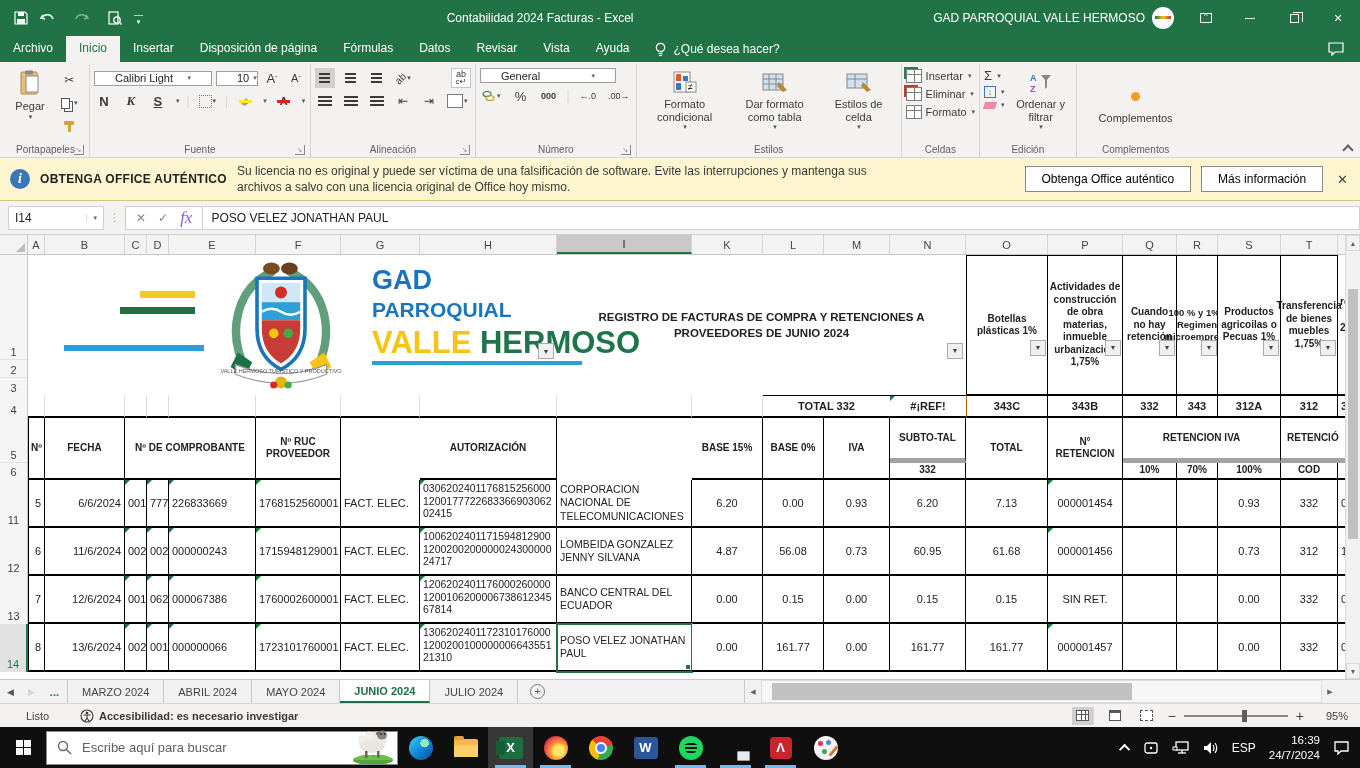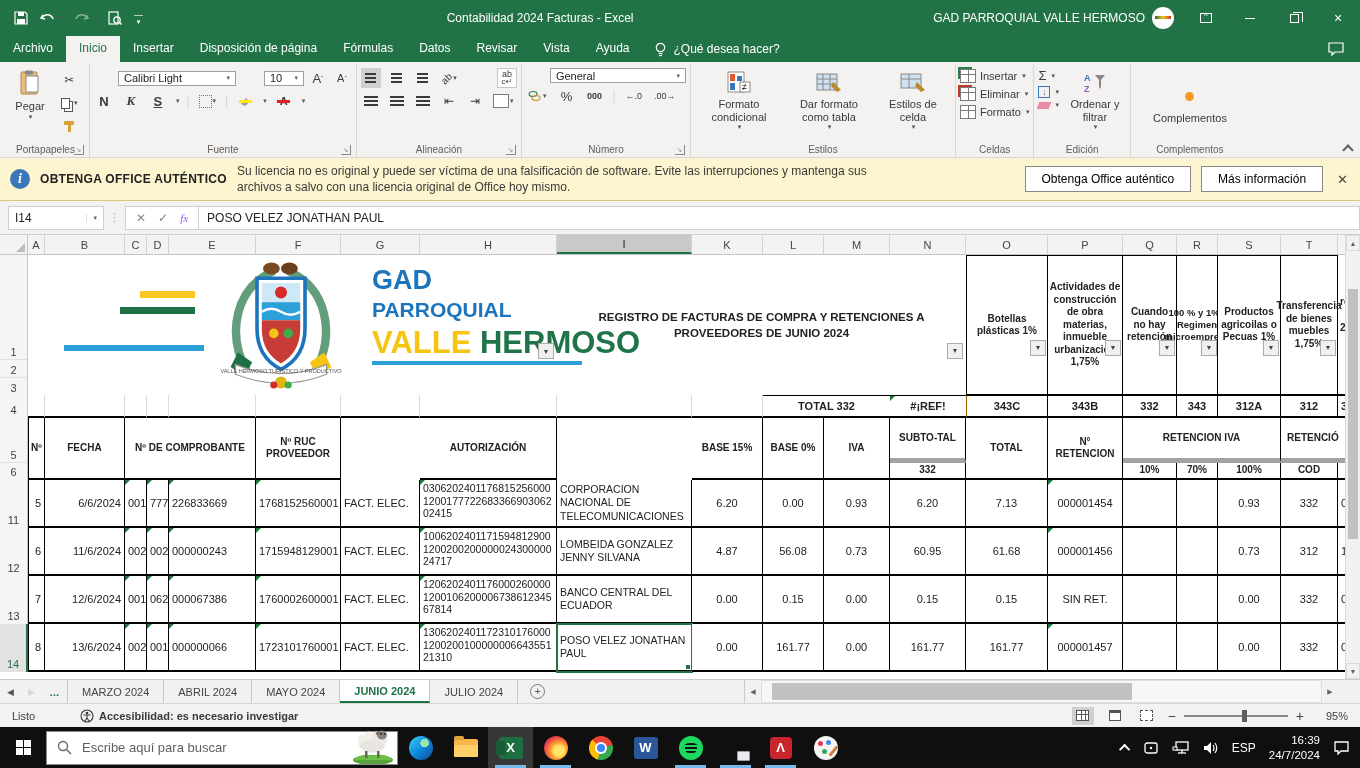--- a/index.html
+++ b/index.html
@@ -35,21 +35,21 @@
   
   .ribbon { height:96px; background:#f3f2f1; border-bottom:1px solid #d8d6d3; display:flex; padding:2px 2px 0 2px; flex:none; position:relative; }
   .rgroup { display:flex; flex-direction:column; border-right:1px solid #d8d6d3; padding:1px 4px 0; position:relative; flex:none; }
   .rgc { flex:1; display:flex; gap:5px; padding-top:3px; }
   .rgl { height:16px; font-size:10px; color:#605e5c; display:flex; align-items:center; justify-content:center; position:relative; padding:0 10px; }
   .launcher { position:absolute; right:1px; bottom:2px; width:10px; height:10px; border-right:1px solid #8a8886; border-bottom:1px solid #8a8886; font-size:7px; color:#8a8886; line-height:9px; text-align:center; cursor:pointer; }
   .bigbtn { width:48px; display:flex; flex-direction:column; align-items:center; font-size:11px; color:#3b3a39; cursor:pointer; text-align:center; line-height:1.15; }
   .bigbtn .bicon { height:30px; display:grid; place-items:center; margin-bottom:2px; }
   .stack { display:flex; flex-direction:column; gap:3px; }
   .rrow { display:flex; align-items:center; gap:4px; }
-  .combo { background:#fff; border:1px solid #a19f9d; height:15px; display:flex; align-items:center; font-size:11px; padding:0 5px; color:#222;margin-left:24px; }
+  .combo { background:#fff; border:1px solid #a19f9d; height:15px; display:flex; align-items:center; font-size:11px; padding:0 20px; color:#222; }
   .combo .arr { margin-left:auto; font-size:7px; color:#666; padding-left:4px; }
   .sbtn { min-width:20px; height:20px; display:inline-flex; align-items:center; justify-content:center; font-size:12px; color:#3b3a39; cursor:pointer; padding:0 2px; }
   .sbtn.sel { background:#d2d0ce; }
   .dda { font-size:7px; color:#555; margin-left:1px; }
   .lines { width:14px; height:10px; background:repeating-linear-gradient(to bottom,#3b3a39 0 2px,transparent 2px 4px); }
   .lines.sm { width:11px; }
   .nkk { font-weight:bold; font-size:13px; }
   .kk { font-style:italic; font-family:"Liberation Serif",serif; }
   .uu { text-decoration:underline; }
   .clr { display:inline-flex; flex-direction:column; align-items:center; line-height:1; }
@@ -70,21 +70,21 @@
   .wbtn { background:#fff; border:1px solid #8a8886; padding:5px 16px; font-size:12px; white-space:nowrap; cursor:pointer; }
   .wclose { margin-left:4px; margin-right:2px; font-size:13px; color:#444; cursor:pointer; }
   .wspacer { flex:1; }
 
   
   .fbar { height:34px; background:#f3f2f1; border-bottom:1px solid #d0cece; display:flex; align-items:center; padding:4px 0 4px 8px; gap:0; flex:none; }
   .namebox { width:96px; height:24px; background:#fff; border:1px solid #d0cece; display:flex; align-items:center; font-size:12px; padding:0 6px; }
   .namebox .arr { margin-left:auto; font-size:7px; color:#666; border-left:1px solid #e0e0e0; padding-left:6px; }
   .fdots { color:#aaa; padding:0 5px; font-size:11px; }
   .fbtns { height:24px; background:#fff; border:1px solid #d0cece; display:flex; align-items:center; gap:12px; padding:0 10px; color:#888; }
-  .fx { font-family:"Liberation Serif",serif; font-style:italic; color:#8b5cf6; font-size:11px; }
+  .fx { font-family:"Liberation Serif",serif; font-style:italic; color:#8b5cf6; font-size:17px; }
   .fvalue { flex:1; height:24px; background:#fff; border:1px solid #d0cece; border-left:none; display:flex; align-items:center; padding:0 8px; font-size:12px; color:#222; }
 
   
   :root { --cols: 28px 17px 80px 22px 22px 87px 85px 79px 137px 135px 71px 61px 66px 76px 82px 75px 54px 41px 63px 57px 12px; }
   .sheet { height:444px; position:relative; background:#fff; overflow:hidden; flex:none; }
   .grow { display:grid; grid-template-columns:var(--cols); }
   .colhdr { height:20px; background:#f3f3f3; border-bottom:1px solid #c6c6c6; }
   .corner { background:#f3f3f3; border-right:1px solid #c6c6c6; position:relative; }
   .corner:after { content:""; position:absolute; right:2px; bottom:2px; border-left:9px solid transparent; border-bottom:9px solid #bdbdbd; }
   .chl { display:flex; align-items:center; justify-content:center; font-size:11px; color:#444; border-right:1px solid #d4d4d4; }
@@ -144,21 +144,21 @@
   .stab.active { background:#fff; color:#1e7145; font-weight:bold; border-bottom:2px solid #1e7145; }
   .addsheet { display:flex; align-items:center; padding:0 12px; cursor:pointer; }
   .addsheet span { width:15px; height:15px; border:1px solid #777; border-radius:50%; display:grid; place-items:center; font-size:11px; line-height:1; color:#555; }
   .hscroll { margin-left:auto; margin-right:22px; width:594px; display:flex; align-items:center; background:#f1f1f1; border-left:1px solid #c9c9c9; }
   .hs-arr { width:16px; height:100%; display:grid; place-items:center; font-size:7px; color:#606060; cursor:pointer; }
   .hs-track { flex:1; height:100%; position:relative; background:#f7f7f7; border:1px solid #dedede; }
   .hs-thumb { position:absolute; left:10px; top:2px; bottom:2px; width:360px; background:#c1c1c1; cursor:grab; }
 
   
   .statusbar { height:24px; background:#f3f2f1; border-top:1px solid #d6d6d6; display:flex; align-items:center; font-size:11px; color:#444; flex:none; }
-  .st-mode { padding:0 14px 0 12px; width:80px; }
+  .st-mode { padding:0 14px 0 26px; width:80px; }
   .st-acc { display:flex; align-items:center; gap:5px; font-weight:bold; color:#3b3a39; }
   .st-right { margin-left:auto; display:flex; align-items:center; gap:10px; padding-right:12px; }
   .viewbtn { width:22px; height:18px; display:grid; place-items:center; cursor:pointer; }
   .viewbtn.sel { background:#d0cece; }
   .vico { width:13px; height:11px; border:1px solid #555; background:
      linear-gradient(#555,#555) 0 3px/100% 1px no-repeat,
      linear-gradient(#555,#555) 4px 0/1px 100% no-repeat,
      linear-gradient(#555,#555) 8px 0/1px 100% no-repeat,#fff; }
   .vico2 { width:12px; height:11px; border:1px solid #555; border-top:3px solid #555; background:#fff; }
   .vico3 { width:13px; height:11px; border:1px dashed #555; background:#fff; }

